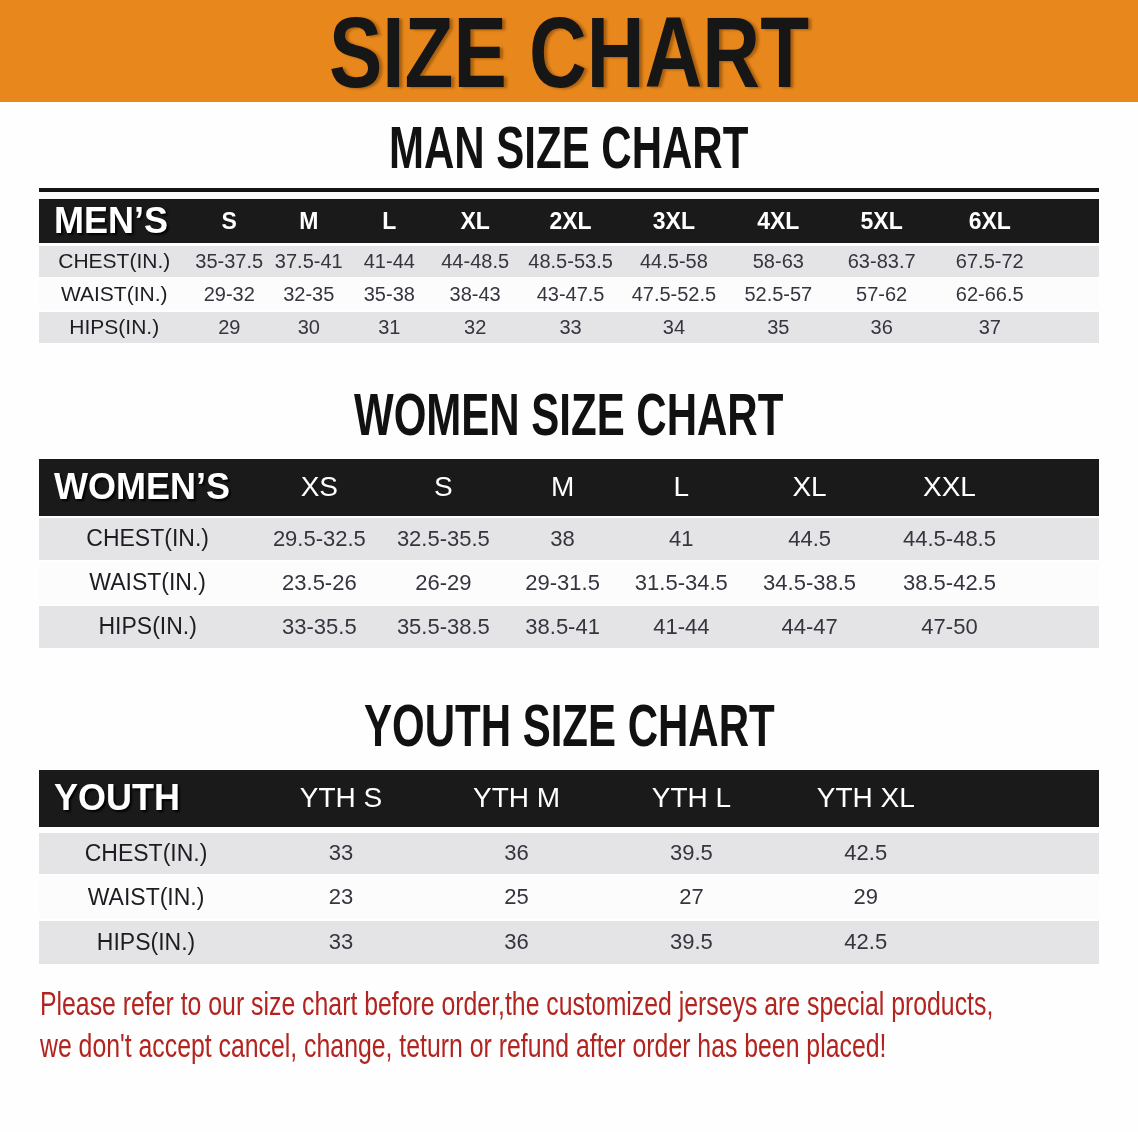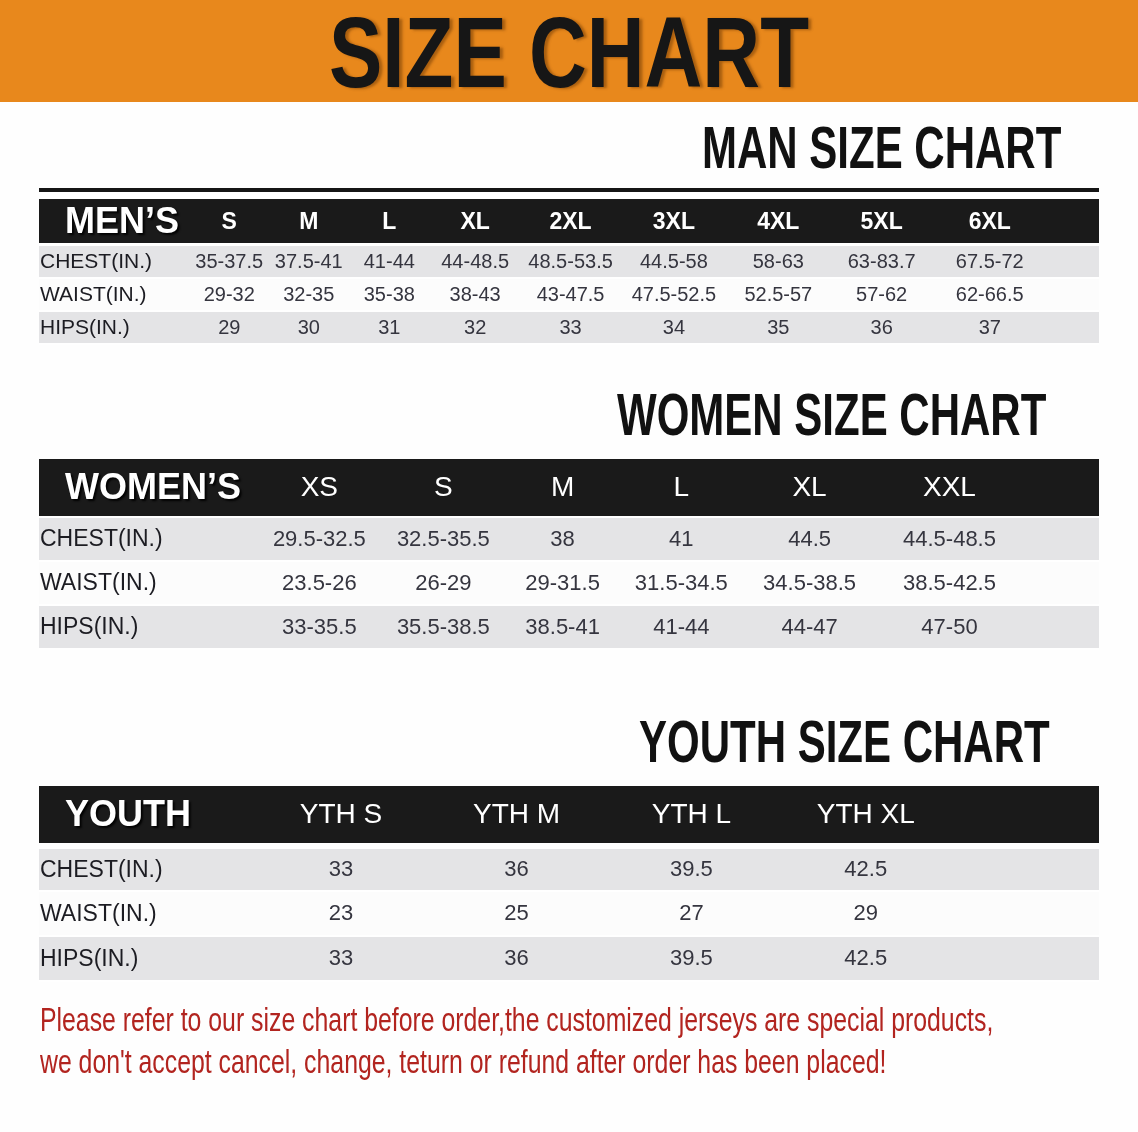--- a/index.html
+++ b/index.html
@@ -16,56 +16,56 @@
   .banner{
     height:102px;background:var(--banner-bg,#E8881C);
     display:flex;align-items:flex-end;justify-content:center;
   }
   .banner-text{
     display:inline-block;font-size:100px;font-weight:bold;line-height:1;
     color:var(--banner-text,#161616);transform:scaleX(0.80);
     letter-spacing:0px;text-shadow:4px 1px 3px rgba(90,45,0,0.45);
     white-space:nowrap;
   }
-  .sec-title{text-align:right;line-height:60px;height:60px;}
+  .sec-title{text-align:center;line-height:60px;height:60px;}
   .sec-title .condense{
     display:inline-block;font-size:60px;font-weight:bold;line-height:60px;
     color:var(--title-text,#111);transform:scaleX(0.70);white-space:nowrap;
   }
   .sec-title.men{margin-top:16px;}
   .sec-title.women{margin-top:40px;}
-  .sec-title.youth{margin-top:62px;}
+  .sec-title.youth{margin-top:46px;}
 
   .tablewrap{width:1060px;margin:0 auto;}
   .tablewrap.men{margin-top:10px;}
   .tablewrap.women{margin-top:14px;}
   .tablewrap.youth{margin-top:14px;}
   .topline{height:4px;background:#151515;margin-bottom:7px;}
 
   table{width:100%;border-collapse:collapse;table-layout:fixed;}
   thead th{
     background:var(--table-header-bg,#1A1A1A);
     color:var(--table-header-text,#fff);overflow:hidden;
   }
   th.corner{
-    text-align:left;padding-left:26px;font-size:36px;font-weight:bold;
+    text-align:left;padding-left:15px;font-size:36px;font-weight:bold;
     letter-spacing:0px;text-shadow:2px 2px 2px rgba(0,0,0,0.9);white-space:nowrap;
   }
   .size-h{font-weight:normal;text-align:center;white-space:nowrap;}
   table.men .size-h{font-size:23px;font-weight:bold;}
   table.women .size-h,table.youth .size-h{font-size:28px;}
 
   table.men thead tr{height:40px;border-bottom:3px solid #fff;}
   table.women thead tr{height:58px;border-bottom:2px solid #fff;}
   table.youth thead tr{height:60px;border-bottom:6px solid #fff;}
 
   tbody tr{border-bottom:2px solid #fff;}
   tbody tr:nth-child(odd){background:var(--row-stripe,#E4E4E6);}
   tbody tr:nth-child(even){background:var(--row-plain,#FCFCFC);}
-  tbody th{font-weight:normal;color:#1C1C22;text-align:left;white-space:nowrap;}
+  tbody th{font-weight:normal;color:#1C1C22;text-align:center;white-space:nowrap;}
   tbody td{text-align:center;color:var(--value-text,#35353F);white-space:nowrap;}
   table.men tbody tr{height:33px;}
   table.men tbody th{font-size:21px;}
   table.men tbody td{font-size:20px;}
   table.women tbody tr{height:44px;}
   table.youth tbody tr{height:45px;}
   table.women tbody th,table.youth tbody th{font-size:23px;}
   table.women tbody td,table.youth tbody td{font-size:22px;}
 
   .disclaimer{margin:16px 16px 0 40px;text-align:center;}

